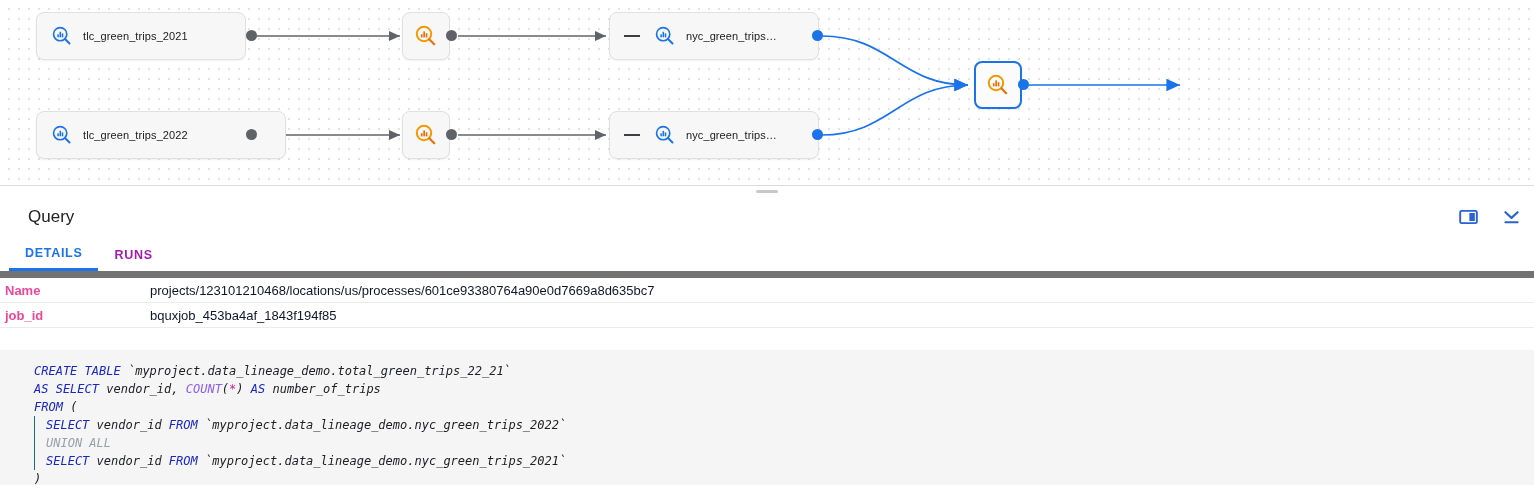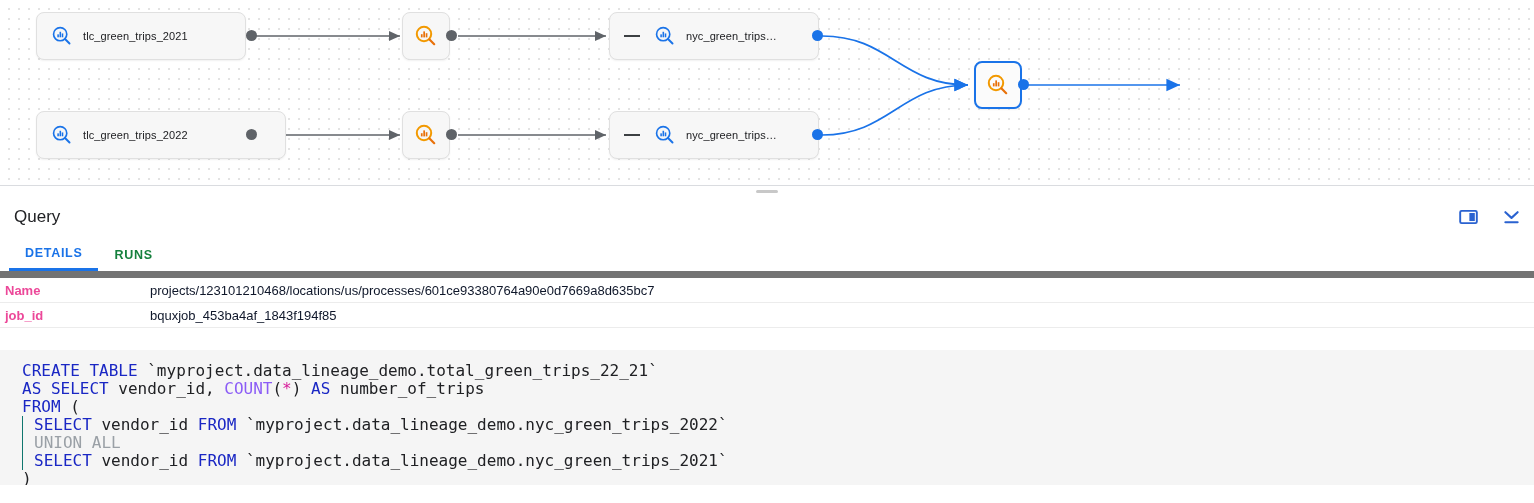--- a/index.html
+++ b/index.html
@@ -92,21 +92,21 @@
   }
   #panel-header {
     position: relative;
     height: 42px;
     display: flex;
     align-items: center;
   }
   #panel-title {
     font-size: 17px;
     color: #202124;
-    padding-left: 14px;
+    padding-left: 28px;
   }
   #panel-actions {
     position: absolute; right: 12px; top: 50%;
     transform: translateY(-50%);
     display: flex; align-items: center; gap: 22px;
   }
   .hdr-icon { display: inline-flex; cursor: pointer; }
 
   #tabs {
     height: 33px;
@@ -114,21 +114,21 @@
     display: flex;
     align-items: stretch;
     padding-left: 9px;
   }
   .tab {
     display: flex; align-items: center;
     padding: 0 16px;
     font-size: 12.5px;
     font-weight: bold;
     letter-spacing: .7px;
-    color: #15803d;
+    color: #a21caf;
     cursor: pointer;
     box-sizing: border-box;
   }
   .tab.active { color: #1a73e8; border-bottom: 3px solid #1a73e8; }
 
   .kv-row {
     display: flex;
     align-items: center;
     height: 24px;
     border-bottom: 1px solid #ececec;
@@ -139,29 +139,30 @@
     padding-left: 5px;
     box-sizing: border-box;
     color: #ec4899;
     font-weight: bold;
   }
   .kv-val { color: #0f172a; }
 
   #code {
     margin-top: 22px;
     background: #f5f5f5;
-    padding: 12px 0 14px 4px;
+    padding: 12px 0 14px 16px;
     font-family: "DejaVu Sans Mono", monospace;
-    font-size: 16px;
+    font-size: 12px;
     line-height: 18px;
     white-space: pre;
     color: #202124;
     overflow: hidden;
     height: 135px;
     box-sizing: border-box;
+    font-style: italic;
   }
   #code .ln { padding-left: 18px; }
   .k  { color: #1a27c4; }   
   .fn { color: #8b5cf6; }   
   .op { color: #d81b9a; }
   .mut{ color: #9aa0a6; }   
   .pl { color: #202124; }
   .bar {
     display: inline-block;
     border-left: 1px solid #0f766e;

